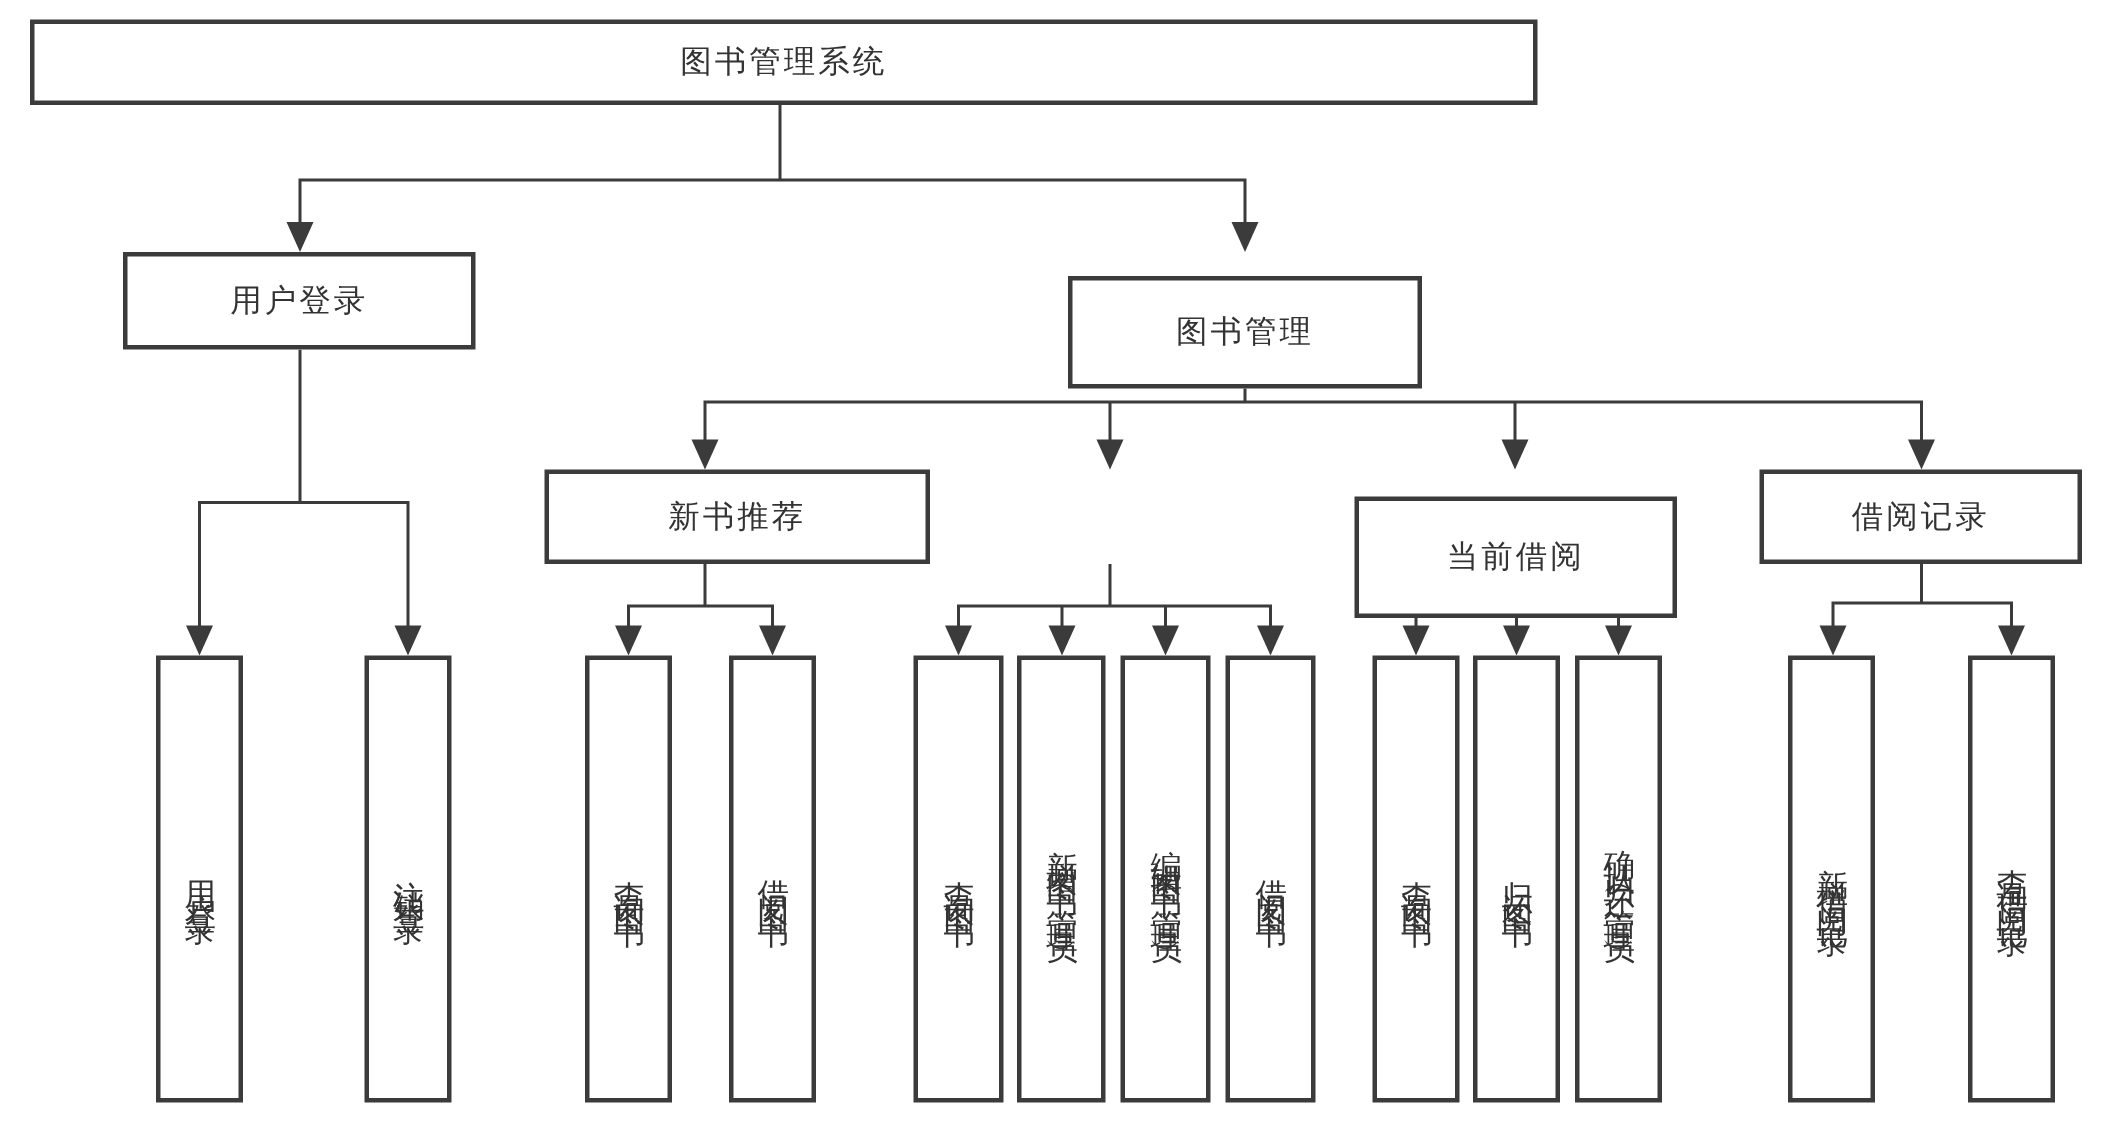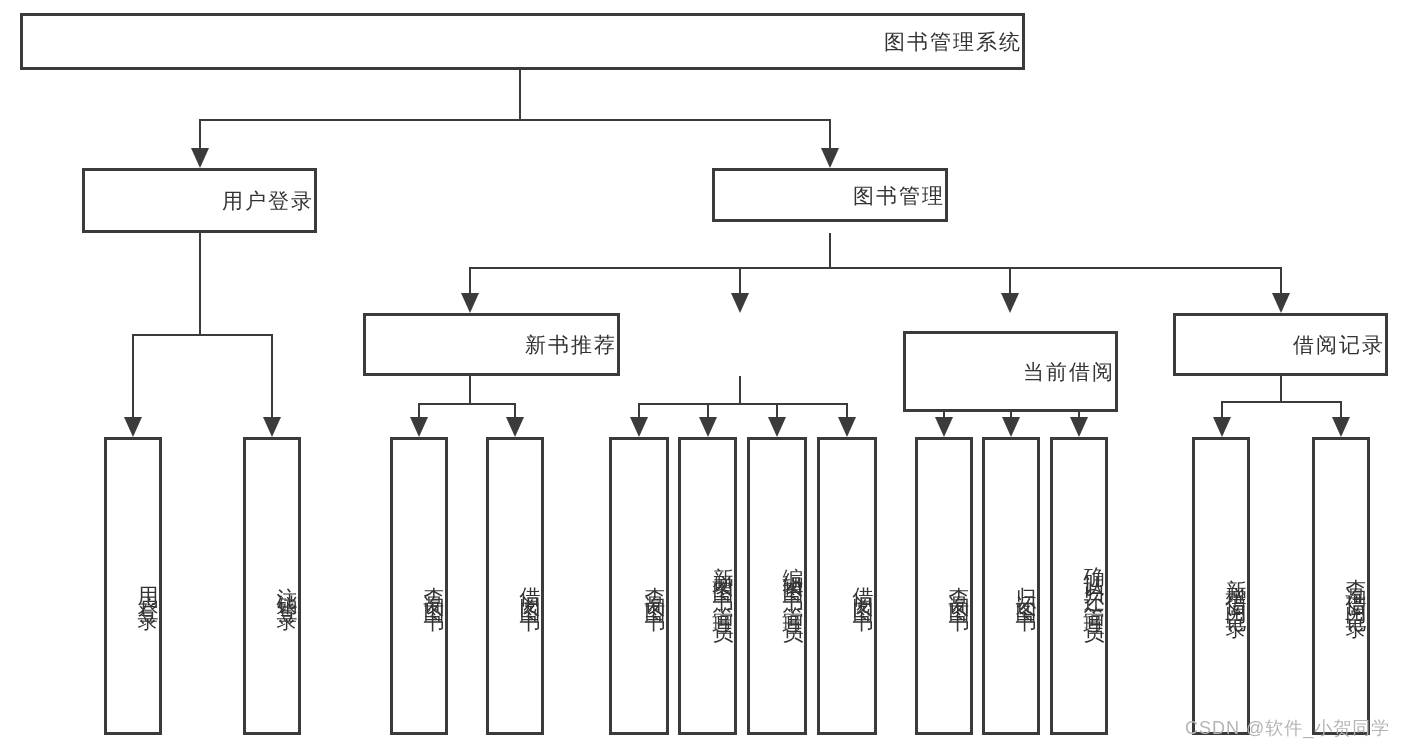--- a/index.html
+++ b/index.html
@@ -28,21 +28,21 @@
   }
   .cline { stroke: var(--line); stroke-width: 2; fill: none; }
   .ahead { fill: var(--line); stroke: none; }
 
   .node {
     position: absolute;
     background: var(--box_bg);
     border: 3px solid var(--line);
     display: flex;
     align-items: center;
-    justify-content: flex-end;
+    justify-content: center;
   }
   .node span {
     color: var(--text);
     font-size: 21px;
     line-height: 1;
     white-space: nowrap;
   }
   .hbox span { letter-spacing: 2px; }
   .vbox span {
     writing-mode: vertical-rl;
@@ -117,21 +117,21 @@
     </g>
   </svg>
 
   <div class="node hbox" style="left:20px;top:13px;width:1005px;height:57px">
     <span>图书管理系统</span>
   </div>
 
   <div class="node hbox" style="left:82px;top:168px;width:235px;height:65px">
     <span>用户登录</span>
   </div>
-  <div class="node hbox" style="left:712px;top:168px;width:236px;height:54px">
+  <div class="node hbox" style="left:712px;top:184px;width:236px;height:75px">
     <span>图书管理</span>
   </div>
 
   <div class="node hbox" style="left:363px;top:313px;width:257px;height:63px">
     <span>新书推荐</span>
   </div>
   <div class="node hbox" style="left:903px;top:331px;width:215px;height:81px">
     <span>当前借阅</span>
   </div>
   <div class="node hbox" style="left:1173px;top:313px;width:215px;height:63px">
@@ -175,15 +175,14 @@
     <span>确认归还（管理员）</span>
   </div>
 
   <div class="node vbox" style="left:1192px;top:437px;width:58px;height:298px">
     <span>新增借阅记录</span>
   </div>
   <div class="node vbox" style="left:1312px;top:437px;width:58px;height:298px">
     <span>查询借阅记录</span>
   </div>
 
-  <div class="watermark">CSDN @软件_小贺同学</div>
 
 </div>
 
 </body></html>

